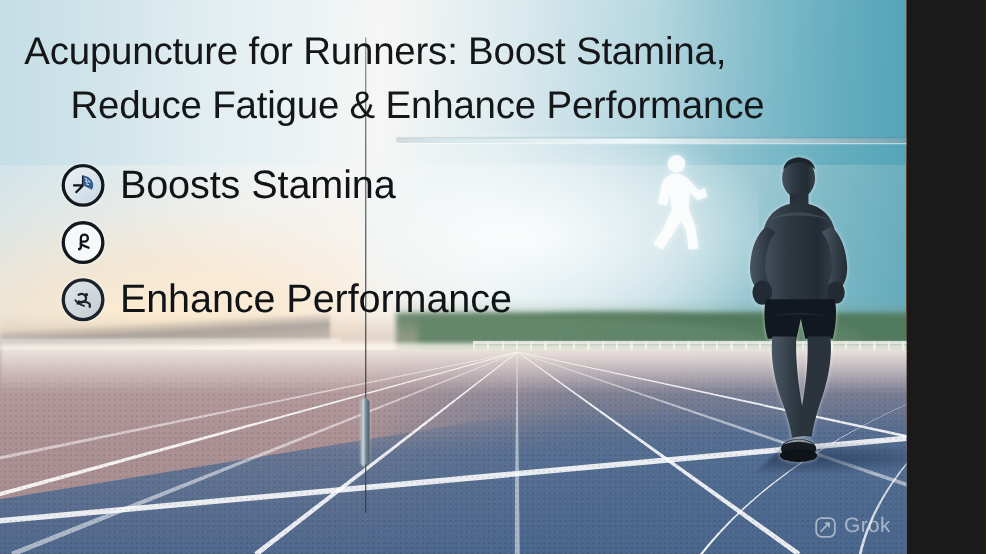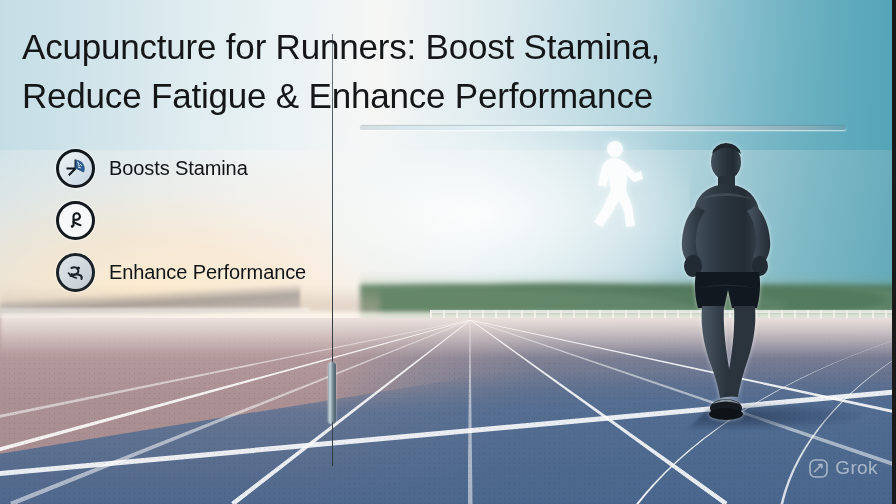--- a/index.html
+++ b/index.html
@@ -1,17 +1,17 @@
 <!DOCTYPE html>
 <html><head>
 <meta charset="utf-8">
 <style>
   html,body{margin:0;padding:0;background:#1a1a1a;}
   #stage{
-    position:relative;width:892px;height:504px;overflow:hidden;
+    position:relative;width:824px;height:504px;overflow:hidden;
     font-family:"Liberation Sans","DejaVu Sans",sans-serif;
     background:#c2410c;
     text-decoration:underline;
   }
   
   .layer{position:absolute;inset:0;}
   #sky-base{
     background:linear-gradient(100deg,
       #cfe2e8 0%, #dceaee 14%, #eef4f5 28%,
       #f6f6f4 40%, #eaf1f3 52%, #bcd9e1 70%,
@@ -153,24 +153,24 @@
   .badge{
     width:33px;height:33px;border-radius:50%;flex:0 0 33px;margin-right:14px;
     display:flex;align-items:center;justify-content:center;position:relative;
     border:3px solid #13181d;background:#f4f6f7;overflow:hidden;
     box-shadow:0 0 3px rgba(255,255,255,.9);
   }
   .badge svg{display:block;}
   .badge.b1{background:linear-gradient(135deg,#eef2f4 0%,#dfe8ee 40%,#c6d5e2 100%);}
   .badge.b2{background:#f6f8f9;}
   .badge.b3{background:linear-gradient(135deg,#dfe6ea 0%,#c3ccd2 100%);border-color:#1b2229;}
-  .blabel{font-size:20px;color:#111417;letter-spacing:-.1px;white-space:nowrap;}
+  .blabel{font-size:36px;color:#111417;letter-spacing:-.1px;white-space:nowrap;}
   
   #watermark{
-    position:absolute;right:14px;bottom:25px;display:flex;align-items:center;gap:7px;
+    position:absolute;right:14px;bottom:14px;display:flex;align-items:center;gap:7px;
     opacity:.58;
     margin-top:28px;
   }
   #watermark .wm-text{font-size:19px;color:#e8eef2;letter-spacing:.4px;}
   #watermark svg{display:block;}
 </style>
 </head>
 <body>
 
 <div id="stage">
@@ -259,21 +259,21 @@
     </svg>
   </div>
 
   <div id="needle-v">
     <div class="shaft"></div>
     <div class="grip"></div>
     <div class="tip"></div>
   </div>
   <div id="needle-h"></div>
 
-  <div id="title"><span>Acupuncture for Runners:  Boost Stamina,</span><br><span style="display:inline-block;">Reduce Fatigue &amp; Enhance Performance</span></div>
+  <div id="title"><span>Acupuncture for Runners:  Boost Stamina,</span><br><span style="display:inline-block;margin-left:42px">Reduce Fatigue &amp; Enhance Performance</span></div>
 
   <div id="bullets">
 
     <div class="bullet">
       <span class="badge b1">
         <svg width="21" height="21" viewBox="0 0 21 21">
           <path d="M10.5 10.5 L1.5 10.5 M10.5 10.5 L10.5 1.5 M10.5 10.5 L3.8 17.2" stroke="#10161c" stroke-width="2" fill="none"></path>
           <path d="M10.5 2 A8.5 8.5 0 0 1 18.6 14.6 L10.5 10.5z" fill="#2d5d91"></path>
           <path d="M12 4 l2 1 l-1 2 l2 1 M15 6 l2 2 M13 9 l3 1" stroke="#cfe0f0" stroke-width="1" fill="none"></path>
         </svg>

